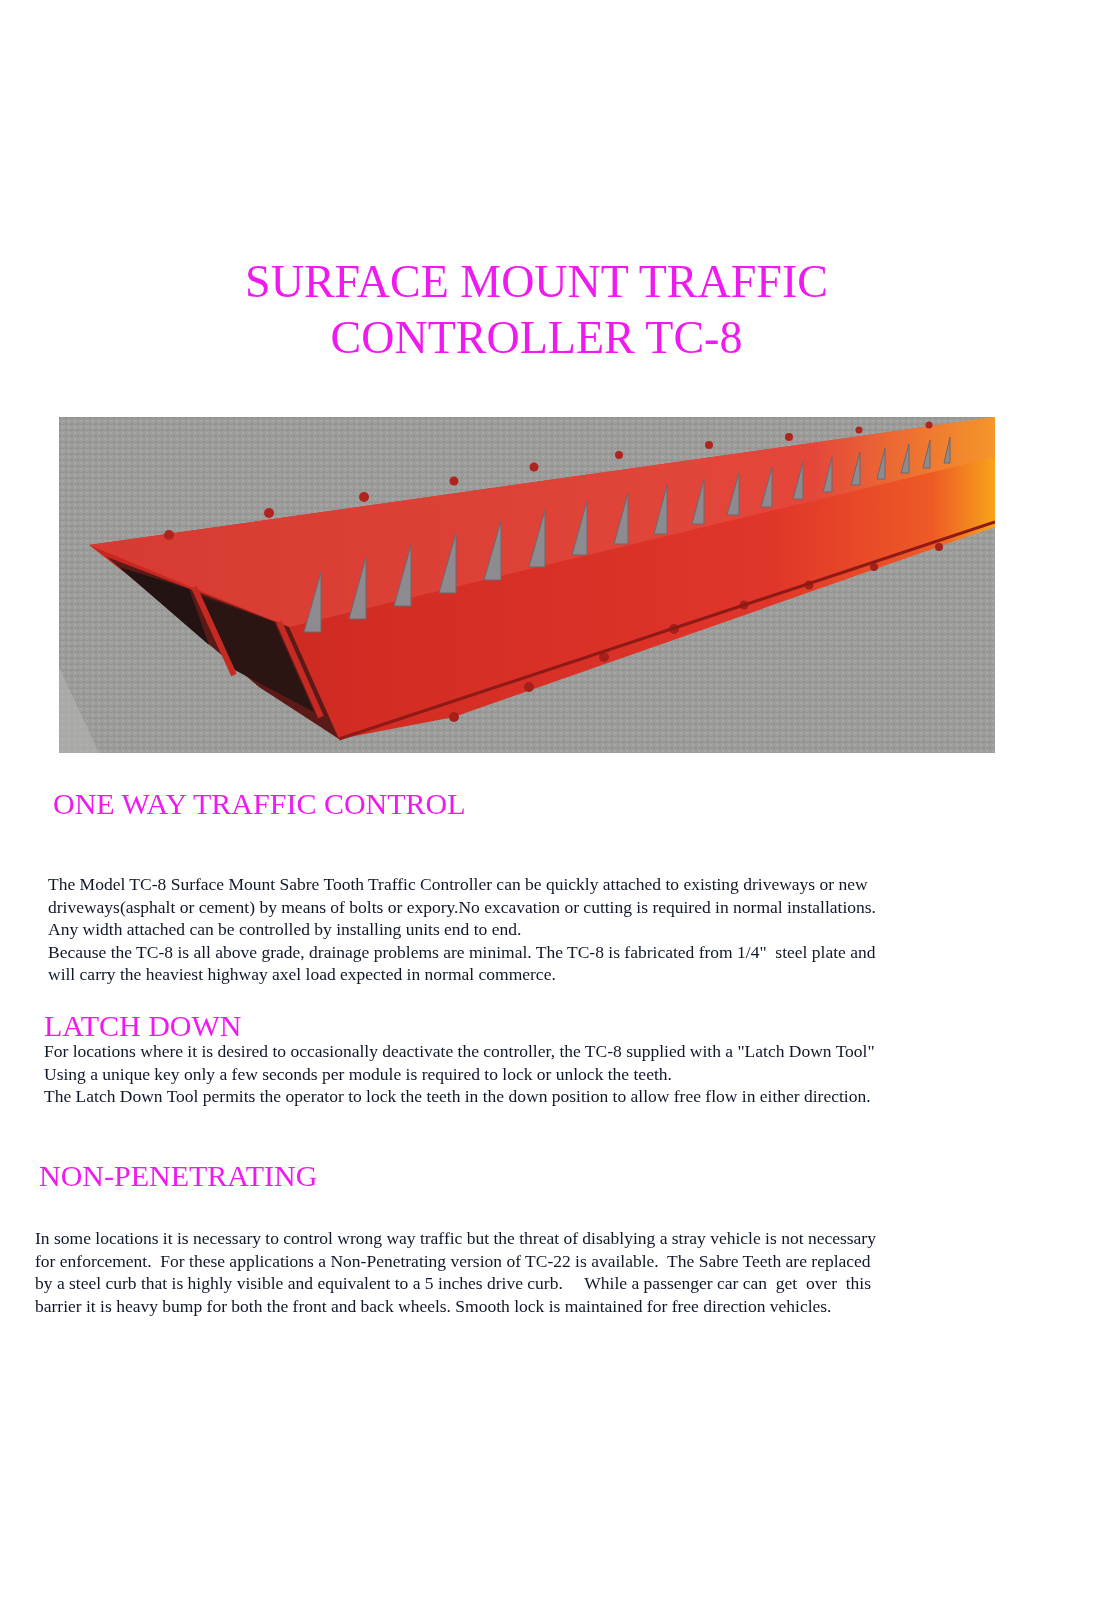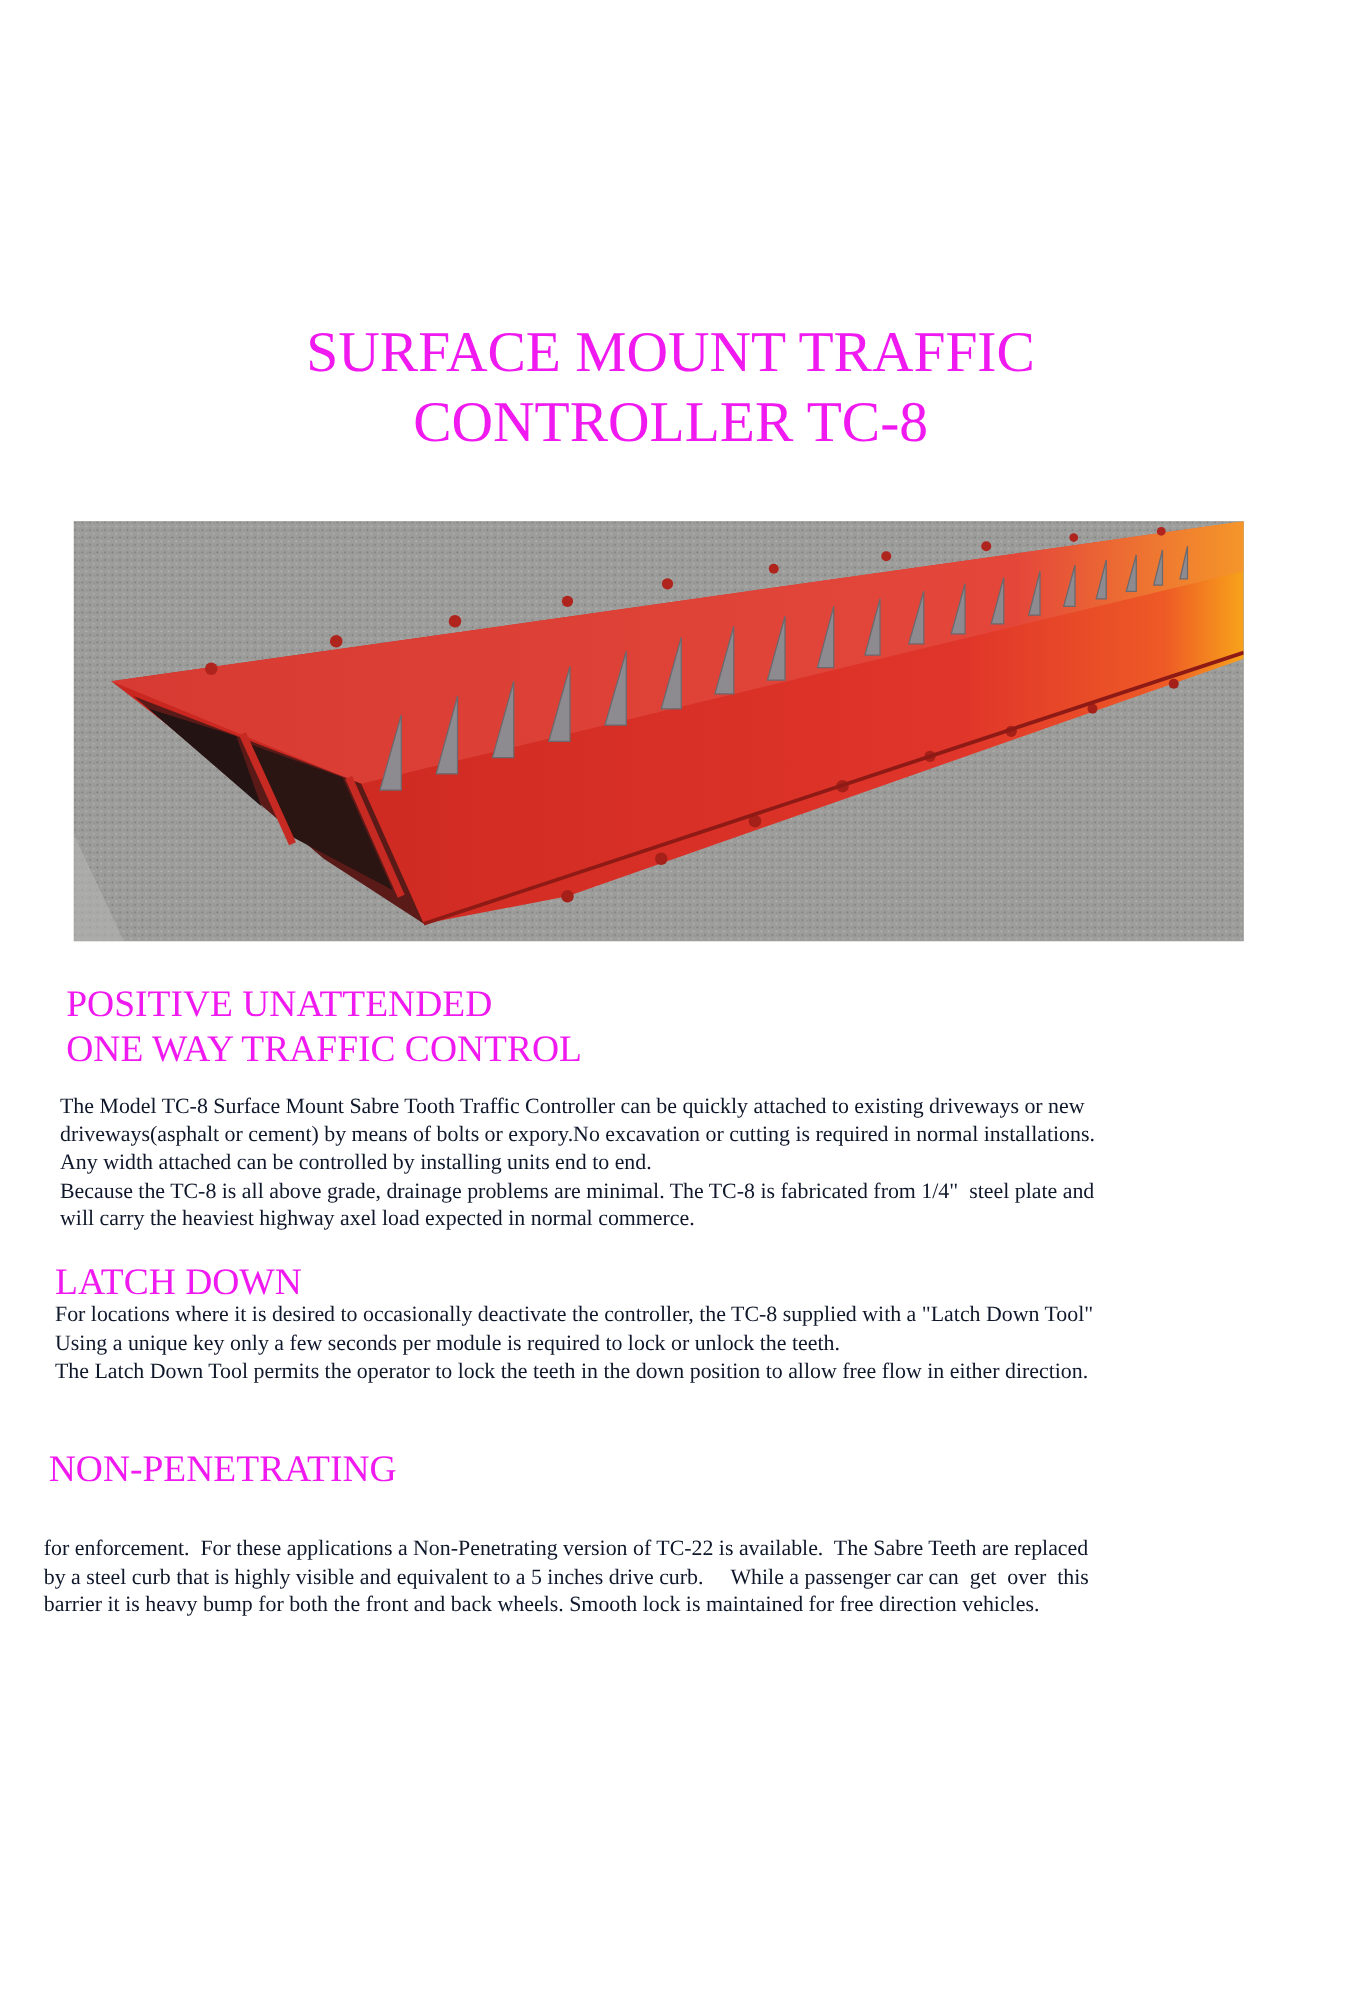--- a/index.html
+++ b/index.html
@@ -143,21 +143,20 @@
       <circle cx="685" cy="188" r="4.5"></circle>
         <circle cx="750" cy="168" r="4.5"></circle>
       <circle cx="815" cy="150" r="4"></circle>
         <circle cx="880" cy="130" r="4"></circle>
     </g>
     <line x1="280" y1="322" x2="936" y2="105" stroke="#8e1a15" stroke-width="3"></line>
   </svg>
 </div>
 
 <h2 class="heading" style="left:53px; top:786px;">
-  <span class="line" style="display:block">POSITIVE UNATTENDED</span>
   <span class="line" style="display:block">ONE WAY TRAFFIC CONTROL</span>
 </h2>
 <p class="body-text" style="left:48px; top:873px;">
   <span class="line">The Model TC-8 Surface Mount Sabre Tooth Traffic Controller can be quickly attached to existing driveways or new</span>
   <span class="line">driveways(asphalt or cement) by means of bolts or expory.No excavation or cutting is required in normal installations.</span>
   <span class="line">Any width attached can be controlled by installing units end to end.</span>
   <span class="line">Because the TC-8 is all above grade, drainage problems are minimal. The TC-8 is fabricated from 1/4"  steel plate and</span>
   <span class="line">will carry the heaviest highway axel load expected in normal commerce.</span>
 </p>
 
@@ -167,16 +166,17 @@
 <p class="body-text" style="left:44px; top:1004px;margin-top:36px;">
   <span class="line">For locations where it is desired to occasionally deactivate the controller, the TC-8 supplied with a "Latch Down Tool"</span>
   <span class="line">Using a unique key only a few seconds per module is required to lock or unlock the teeth.</span>
   <span class="line">The Latch Down Tool permits the operator to lock the teeth in the down position to allow free flow in either direction.</span>
 </p>
 
 <h2 class="heading" style="left:39px; top:1158px;">
   <span class="line" style="display:block">NON-PENETRATING</span>
 </h2>
 <p class="body-text" style="left:35px; top:1227px;">
+  <span class="line">In some locations it is necessary to control wrong way traffic but the threat of disablying a stray vehicle is not necessary</span>
   <span class="line">for enforcement.  For these applications a Non-Penetrating version of TC-22 is available.  The Sabre Teeth are replaced</span>
   <span class="line">by a steel curb that is highly visible and equivalent to a 5 inches drive curb.     While a passenger car can  get  over  this</span>
   <span class="line">barrier it is heavy bump for both the front and back wheels. Smooth lock is maintained for free direction vehicles.</span>
 </p>
 
 </body></html>

